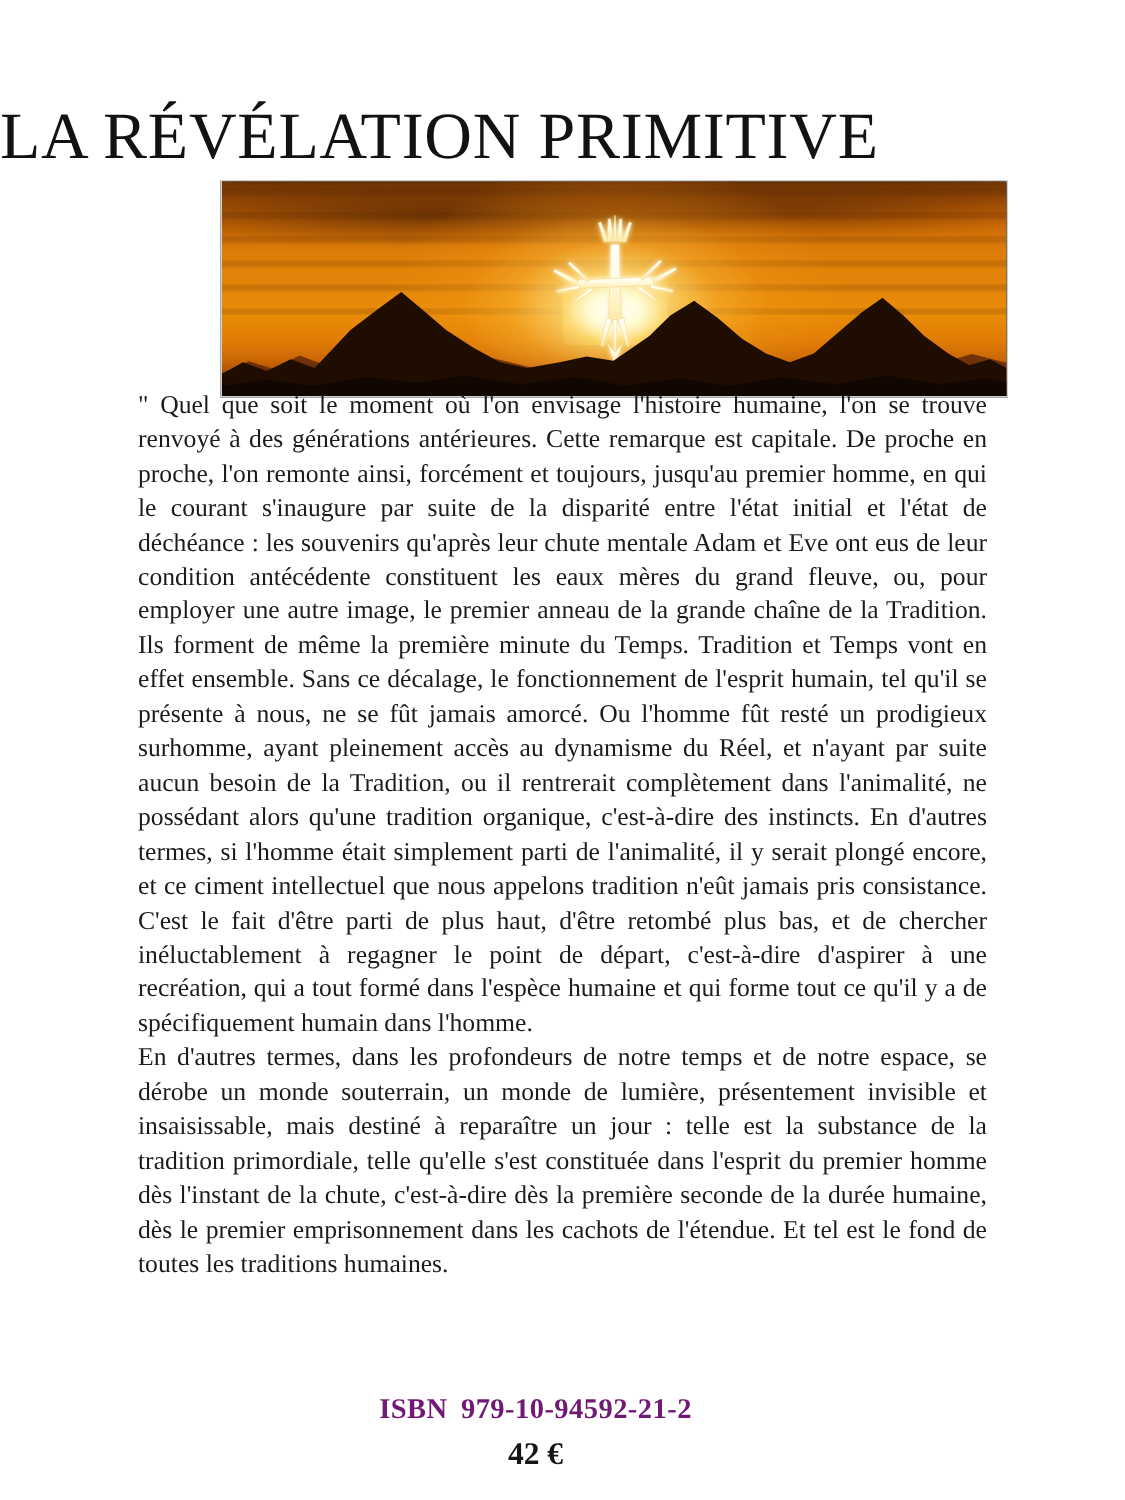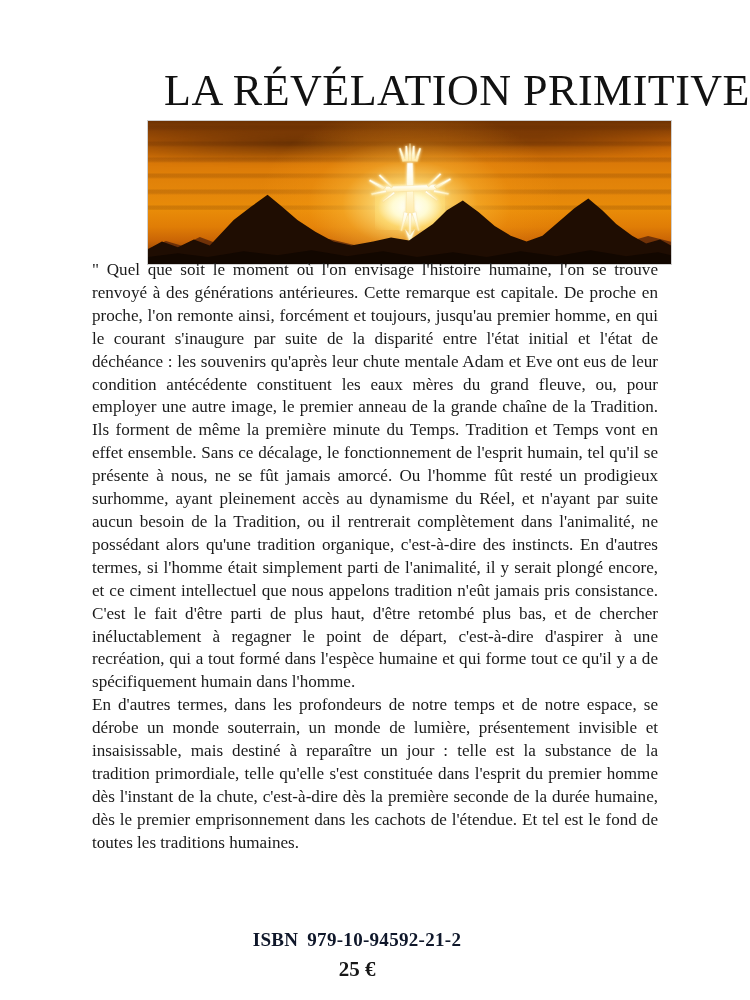--- a/index.html
+++ b/index.html
@@ -21,21 +21,21 @@
     inset: 0;
     background: #ffffff;
   }
 
   
   .book-title {
     position: absolute;
     top: 36px;
     left: 0;
     width: 750px;
-    text-align: right;
+    text-align: left;
     font-family: "Liberation Serif", "DejaVu Serif", serif;
     font-size: 44px;
     line-height: 52px;
     letter-spacing: 0.5px;
     color: #121212;
     font-weight: 400;
     white-space: nowrap;
   }
 
   
@@ -172,21 +172,21 @@
     position: absolute;
     left: 0;
     top: 929px;
     width: 750px;
     text-align: center;
     padding-right: 36px;
     box-sizing: border-box;
     font-size: 19px;
     font-weight: bold;
     letter-spacing: 0.3px;
-    color: #0f172a;
+    color: #701a75;
   }
   .isbn-label { margin-right: 9px; }
   .price-line {
     position: absolute;
     left: 0;
     top: 957px;
     width: 750px;
     text-align: center;
     padding-right: 36px;
     box-sizing: border-box;
@@ -280,15 +280,15 @@
 
   <div class="body-text">
     <p>" Quel que soit le moment où l'on envisage l'histoire humaine, l'on se trouve renvoyé à des générations antérieures. Cette remarque est capitale. De proche en proche, l'on remonte ainsi, forcément et toujours, jusqu'au premier homme, en qui le courant s'inaugure par suite de la disparité entre l'état initial et l'état de déchéance : les souvenirs qu'après leur chute mentale Adam et Eve ont eus de leur condition antécédente constituent les eaux mères du grand fleuve, ou, pour employer une autre image, le premier anneau de la grande chaîne de la Tradition. Ils forment de même la première minute du Temps. Tradition et Temps vont en effet ensemble. Sans ce décalage, le fonctionnement de l'esprit humain, tel qu'il se présente à nous, ne se fût jamais amorcé. Ou l'homme fût resté un prodigieux surhomme, ayant pleinement accès au dynamisme du Réel, et n'ayant par suite aucun besoin de la Tradition, ou il rentrerait complètement dans l'animalité, ne possédant alors qu'une tradition organique, c'est-à-dire des instincts. En d'autres termes, si l'homme était simplement parti de l'animalité, il y serait plongé encore, et ce ciment intellectuel que nous appelons tradition n'eût jamais pris consistance. C'est le fait d'être parti de plus haut, d'être retombé plus bas, et de chercher inéluctablement à regagner le point de départ, c'est-à-dire d'aspirer à une recréation, qui a tout formé dans l'espèce humaine et qui forme tout ce qu'il y a de spécifiquement humain dans l'homme.</p>
     <p>En d'autres termes, dans les profondeurs de notre temps et de notre espace, se dérobe un monde souterrain, un monde de lumière, présentement invisible et insaisissable, mais destiné à reparaître un jour : telle est la substance de la tradition primordiale, telle qu'elle s'est constituée dans l'esprit du premier homme dès l'instant de la chute, c'est-à-dire dès la première seconde de la durée humaine, dès le premier emprisonnement dans les cachots de l'étendue. Et tel est le fond de toutes les traditions humaines.</p>
   </div>
 
   <div class="isbn-line">
     <span class="isbn-label">ISBN</span><span>979-10-94592-21-2</span>
   </div>
 
-  <div class="price-line">25 €</div>
+  <div class="price-line">42 €</div>
 
 </div>
 
 </body></html>

